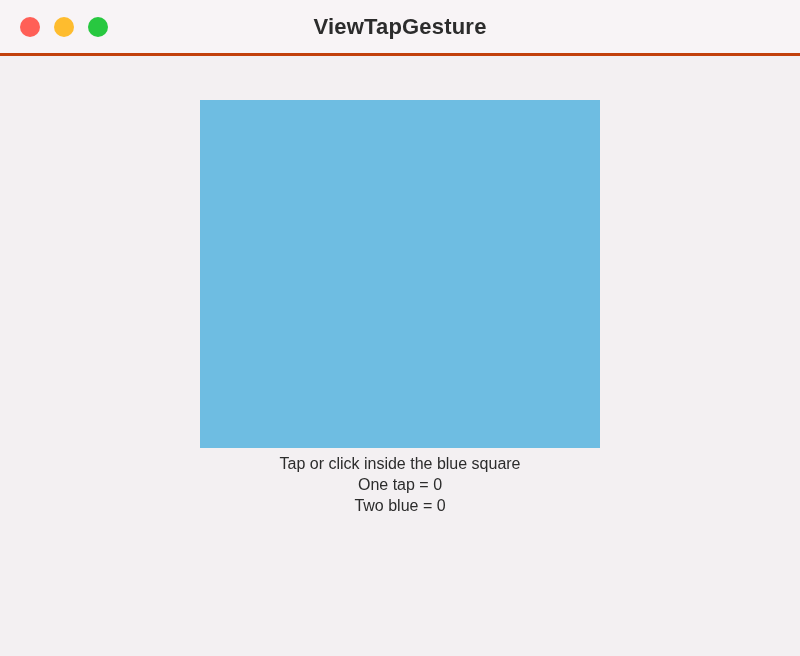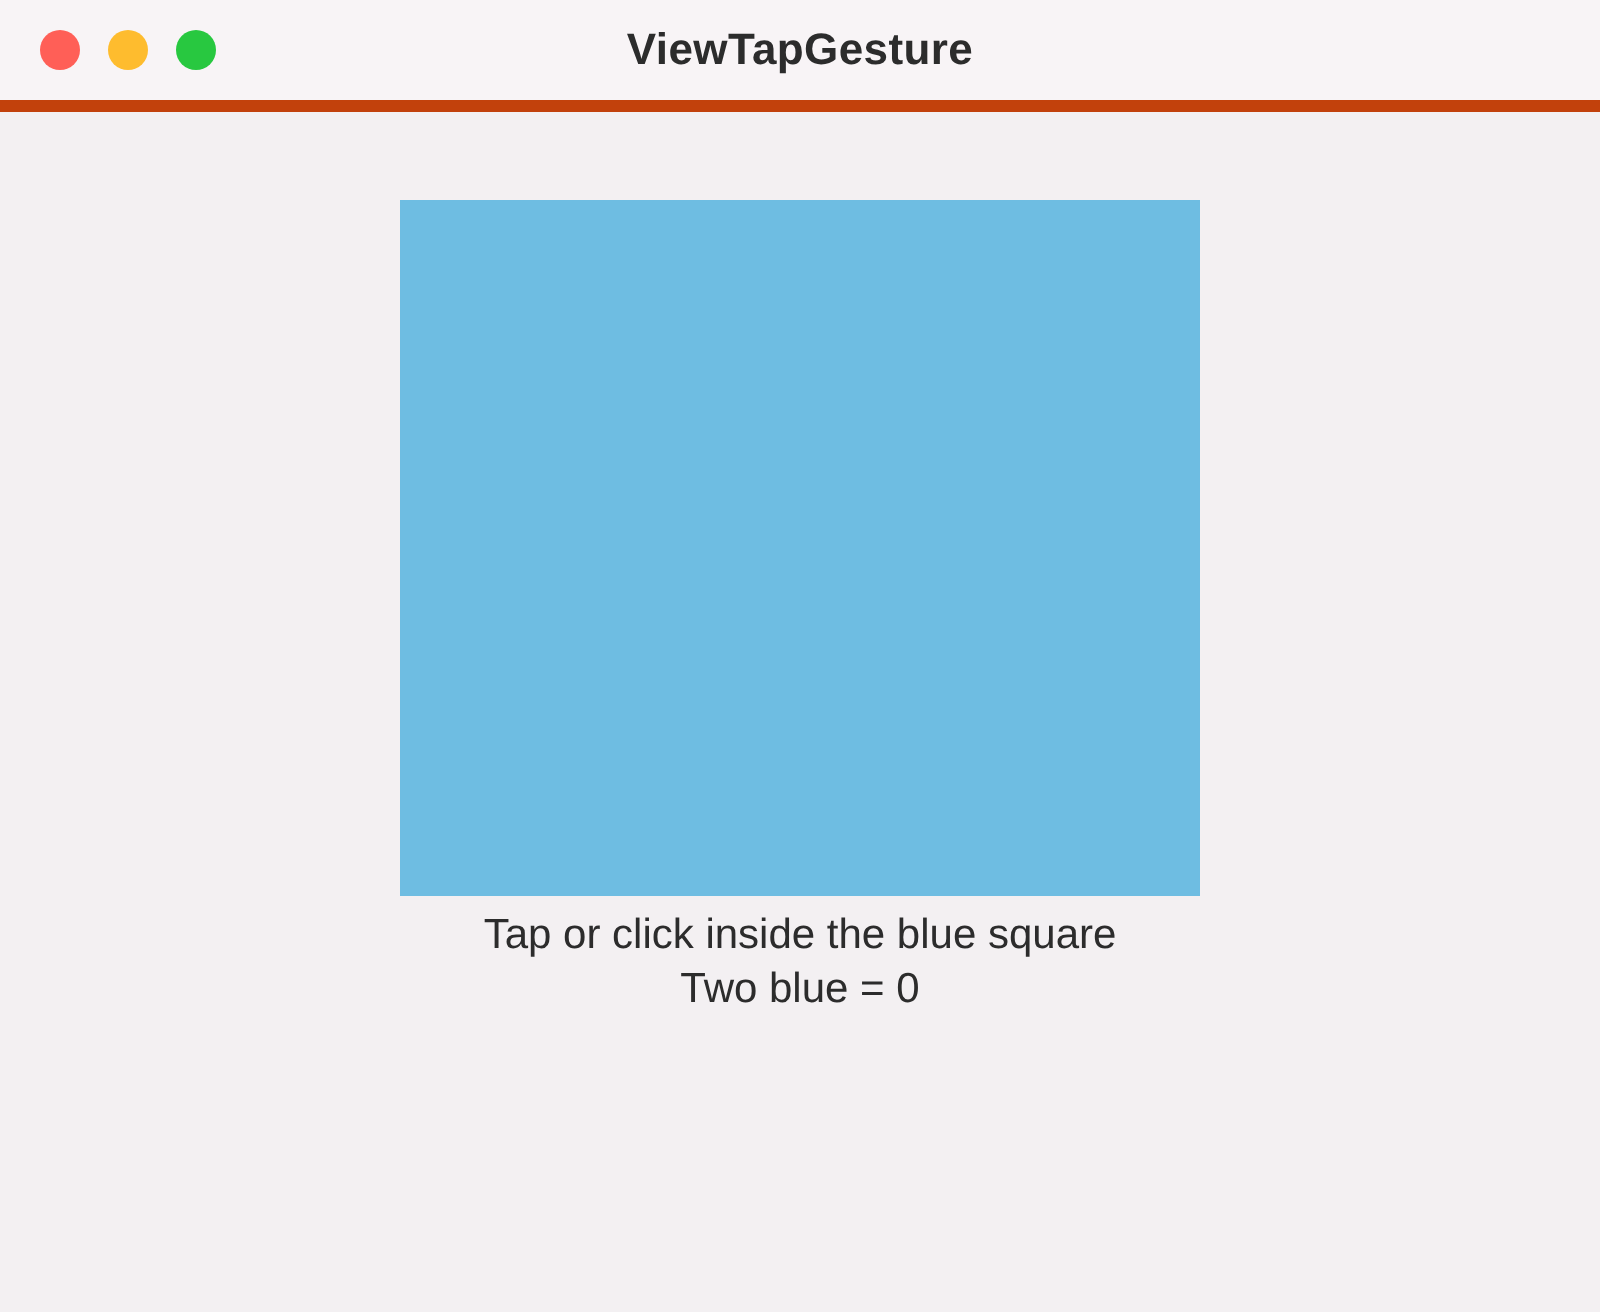--- a/index.html
+++ b/index.html
@@ -6,21 +6,21 @@
     html, body { width: 800px; height: 656px; overflow: hidden; }
     body {
       font-family: -apple-system, BlinkMacSystemFont, "Helvetica Neue", Arial, sans-serif;
       background: #f3f0f2;
     }
     .titlebar {
       height: 56px;
       display: flex;
       align-items: center;
       position: relative;
-      border-bottom: 6px solid #c2410c;
+      border-bottom: 3px solid #c2410c;
       background: #f8f4f6;
     }
     .traffic-lights {
       position: absolute;
       left: 20px;
       top: 50%;
       transform: translateY(-50%);
       display: flex;
       gap: 14px;
     }
@@ -51,21 +51,21 @@
     }
     .blue-square {
       width: 400px;
       height: 348px;
       background: #6ebde2;
     }
     .text-stack {
       margin-top: 6px;
       text-align: center;
       color: #2c2c2c;
-      font-size: 21px;
+      font-size: 16px;
       line-height: 1.3;
     }
     .text-stack div { white-space: nowrap; }
   </style>
 </head>
 <body>
 
 <div class="titlebar">
   <div class="traffic-lights">
     <div class="light red"></div>
@@ -74,16 +74,19 @@
   </div>
   <div class="title">ViewTapGesture</div>
 </div>
 
 <div class="content">
   <div class="blue-square" style="background:#6ebde2"></div>
 
   <div class="text-stack">
     <div>Tap or click inside the blue square</div>
     <div>
+      <span>One tap = </span><span>0</span>
+    </div>
+    <div>
       <span>Two blue = </span><span>0</span>
     </div>
   </div>
 </div>
 
 </body></html>

